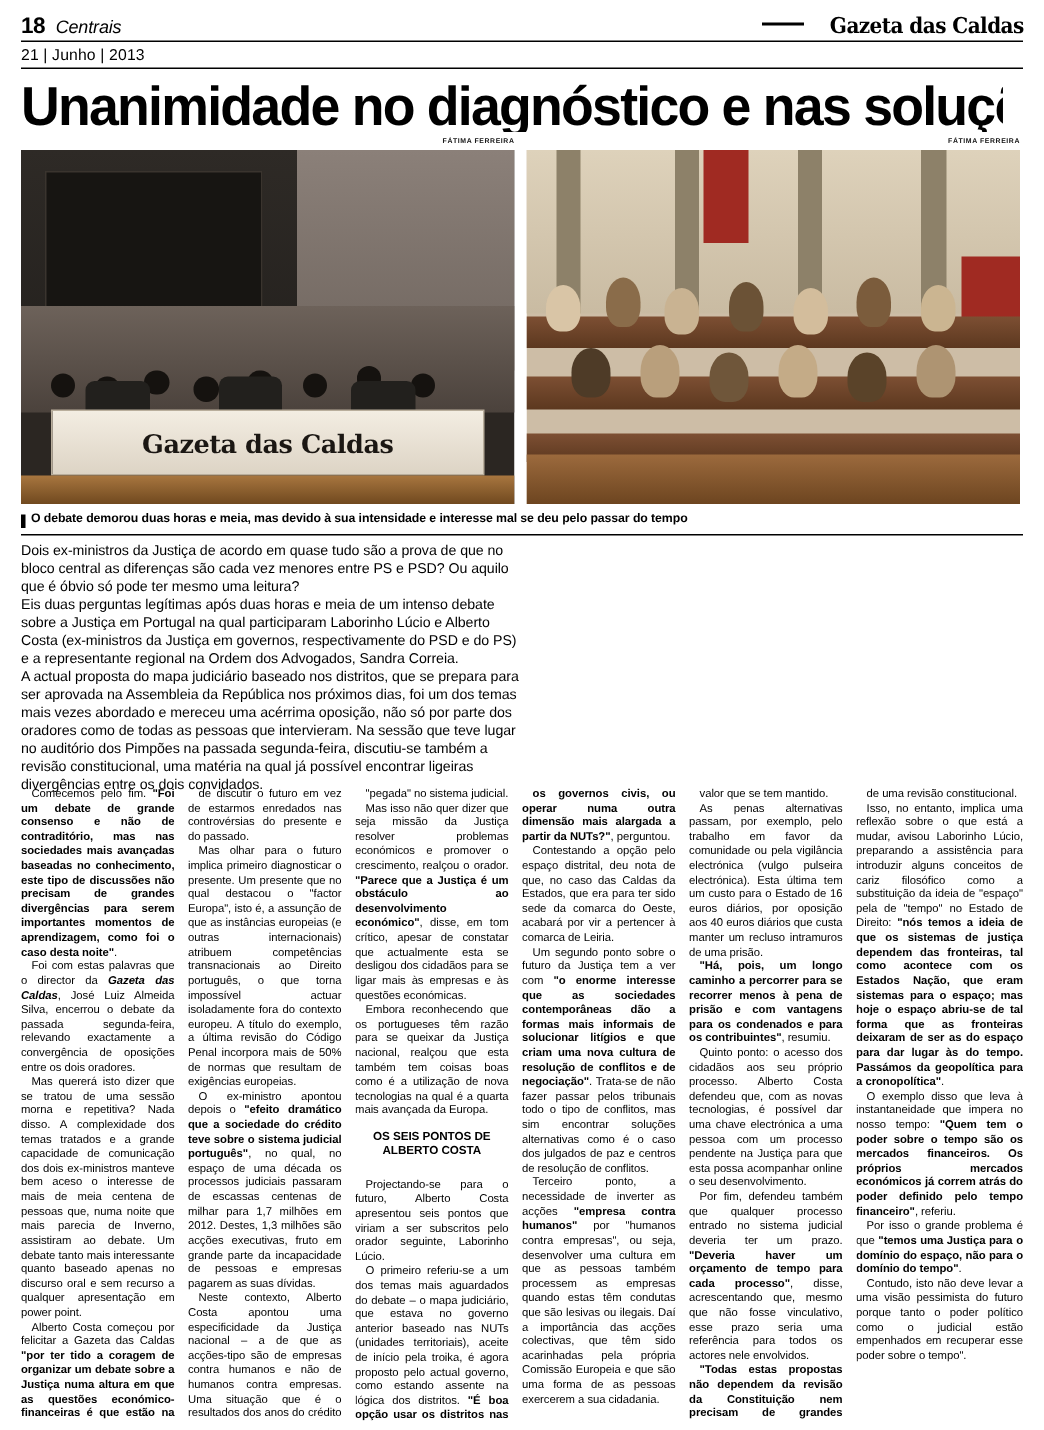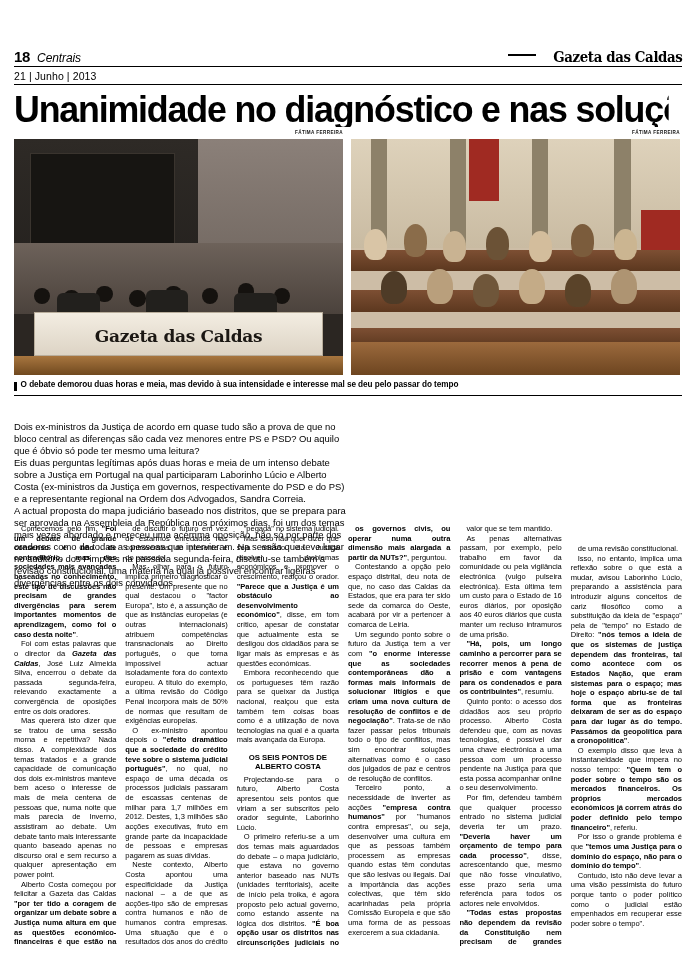--- a/index.html
+++ b/index.html
@@ -10,21 +10,21 @@
     color: #000;
     overflow: hidden;
   }
   .page { width: 696px; height: 953px; position: relative; padding: 0 14px; }
 
   
   .masthead-row {
     display: flex; align-items: flex-end; justify-content: space-between;
     padding-top: 9px; border-bottom: 1.6px solid #000; padding-bottom: 1px;
   }
-  .folio { display: flex; align-items: baseline; gap: 7px; margin-top: 39px; }
+  .folio { display: flex; align-items: baseline; gap: 7px; }
   .folio-num { font-size: 15px; font-weight: bold; letter-spacing: -0.3px; }
   .folio-sec { font-size: 12px; font-style: italic; letter-spacing: -0.1px; }
   .masthead-right { display: flex; align-items: center; gap: 0; flex: 1; justify-content: flex-end; }
   .mast-rule { display:block; width: 28px; height: 1.6px; background: #000; margin-right: 6px; margin-bottom: 3px;}
   .mast-title {
     font-family: "DejaVu Serif", serif;
     font-size: 14.5px; font-weight: bold; letter-spacing: -0.4px;
     transform: scaleX(0.92); transform-origin: right bottom;
     white-space: nowrap;
   }
@@ -100,49 +100,48 @@
   .caption { font-size:8.2px; font-weight:bold; letter-spacing:-0.05px; line-height:1.1; }
 
   
   .lead {
     width: 337px;
     font-size: 9.45px;
     line-height: 1.265;
     text-align: left;
     letter-spacing: -0.03px;
     padding-top: 5px;
-    margin-top: 20px;
   }
   .lead p { margin-bottom: 0; }
 
   
   .cols {
     position: absolute;
     left: 14px; right: 14px;
     top: 524px; bottom: 6px;
     display: flex; gap: 0;
   }
   .col {
     width: 112px;
     padding-right: 9px;
     font-size: 7.55px;
     line-height: 1.275;
     text-align: justify;
     letter-spacing: -0.04px;
     overflow: hidden;
     position: relative;
   }
-  .col:last-child { padding-right: 0; margin-top: 20px; }
+  .col:last-child { padding-right: 0; }
   .col p { text-indent: 7px; margin: 0; }
   .col b { font-weight: bold; }
   .col i { font-style: italic; }
   .subhead {
     text-align: center; font-weight: bold; font-size: 7.8px;
     line-height: 1.2; text-indent: 0;
-    margin: 8px 0 3px 0; letter-spacing: -0.05px;
+    margin: 8px 0 13px 0; letter-spacing: -0.05px;
   }
 </style>
 </head>
 <body>
 
 <div class="page">
 
   <div>
     <div class="masthead-row">
       <div class="folio">

